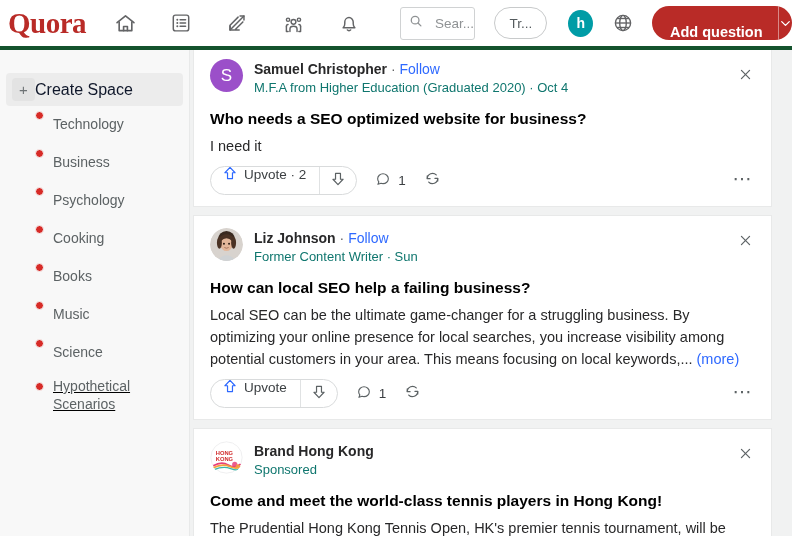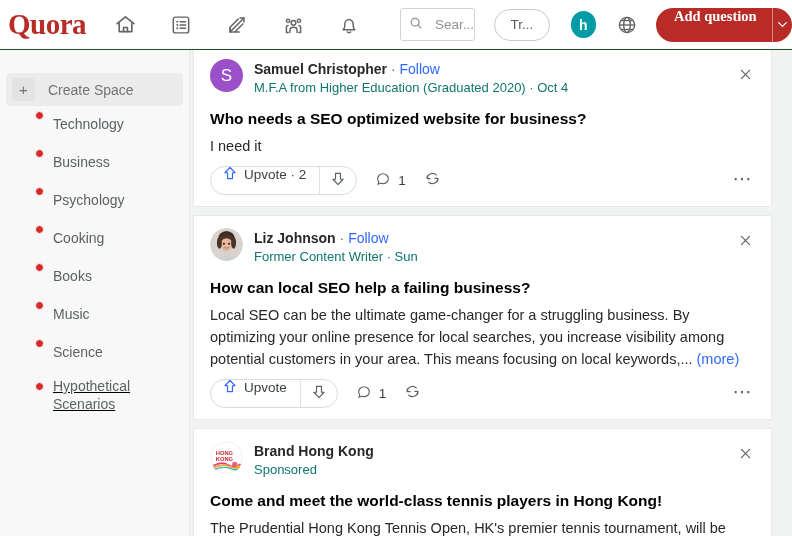--- a/index.html
+++ b/index.html
@@ -9,21 +9,21 @@
     background: #f1f2f2;
     font-family: "Liberation Sans", sans-serif;
     -webkit-font-smoothing: antialiased;
   }
 
   
   .header {
     position: absolute; top: 0; left: 0;
     width: 792px; height: 50px;
     background: #ffffff;
-    border-bottom: 1px solid #14532d;
+    border-bottom: 4px solid #14532d;
     display: flex; align-items: center;
     z-index: 20;
   }
   .logo {
     color: #b92b27;
     font-family: "Liberation Serif", serif;
     font-weight: bold;
     font-size: 29px;
     letter-spacing: -0.5px;
     margin-left: 8px;
@@ -74,24 +74,23 @@
     margin-left: 17px;
     width: 28px; height: 28px;
     display: flex; align-items: center; justify-content: center;
     cursor: pointer;
   }
   .add-question {
     margin-left: 16px;
     height: 34px;
     background: #b92b27;
     border-radius: 17px;
-    display: flex; align-items: flex-start;
+    display: flex; align-items: flex-end;
     cursor: pointer;
     overflow: hidden;
-    font-family: Liberation Serif, serif;
   }
   .add-question .aq-label {
     color: #fff; font-size: 14.5px; font-weight: bold;
     padding: 0 15px 0 18px;
     white-space: nowrap;
   }
   .add-question .aq-div {
     width: 1px; height: 34px; background: rgba(255,255,255,.45);
   }
   .add-question .aq-chev {
@@ -120,22 +119,21 @@
   .plus-box {
     width: 23px; height: 23px;
     border-radius: 4px;
     background: #e3e3e3;
     color: #6e7375;
     font-size: 15px; line-height: 1;
     display: flex; align-items: center; justify-content: center;
     flex: 0 0 auto;
   }
   .create-space .cs-label {
-    margin-left: 13px;
-    font-size: 14px; color: #737373;
+    font-size: 16px; color: #0f172a;
   }
   .space-item {
     display: flex; align-items: center;
     padding: 0 6px 0 12px;
     height: 38px;
     cursor: pointer;
     border-radius: 4px;
     margin: 0 6px;
   }
   .space-item.tall { height: 47px; align-items: center; text-decoration: underline; }

